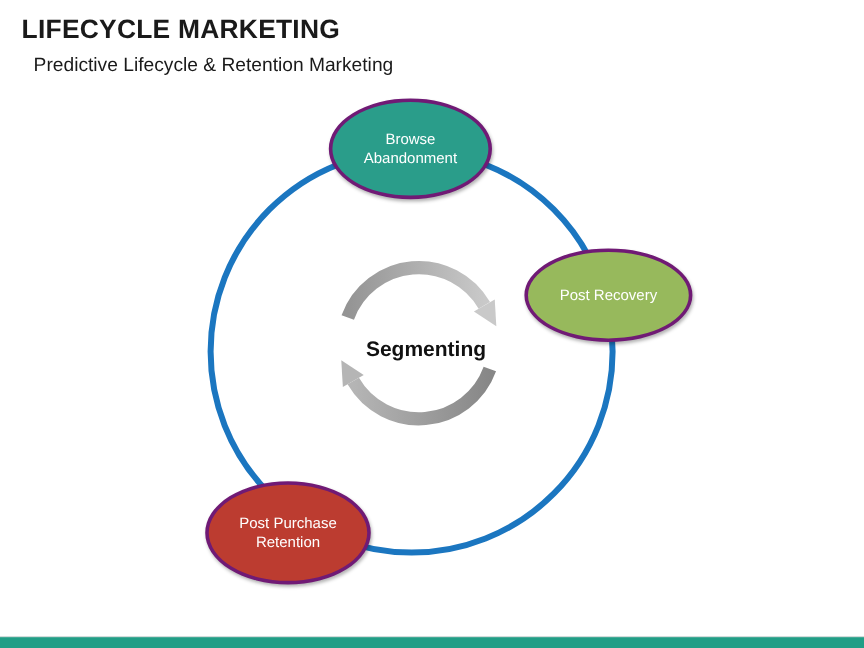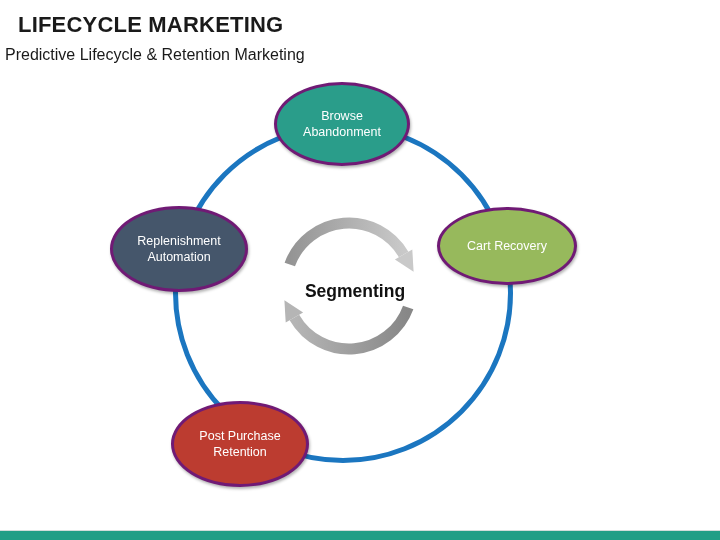--- a/index.html
+++ b/index.html
@@ -21,21 +21,21 @@
     position: absolute;
     left: 18px;
     top: 12px;
     font-size: 22px;
     font-weight: bold;
     color: #1a1a1a;
     letter-spacing: 0.2px;
   }
   .slide-subtitle {
     position: absolute;
-    left: 5px;
+    left: 28px;
     top: 46px;
     font-size: 16px;
     font-weight: normal;
     color: #1a1a1a;
   }
   .ring {
     position: absolute;
     left: 173px;
     top: 123px;
     width: 340px;
@@ -121,27 +121,24 @@
     <polygon points="22.4,92.2 23.7,114.5 41.1,104.5" fill="#b5b5b5"></polygon>
   </svg>
 
   <div class="center-label">Segmenting</div>
 
   <div class="node node-browse" style="background: rgb(42, 157, 138);">
     <span class="node-label">Browse Abandonment</span>
   </div>
 
   <div class="node node-cart" style="background: rgb(151, 185, 92);">
-    <span class="node-label">Cart Recovery</span>
+    <span class="node-label">Post Recovery</span>
   </div>
 
 
   <div class="node node-post" style="background: rgb(188, 60, 48);">
     <span class="node-label">Post Purchase Retention</span>
   </div>
 
-  <div class="node node-replenish" style="background: rgb(69, 86, 107);">
-    <span class="node-label">Replenishment Automation</span>
-  </div>
 
   <div class="footer-bar" style="background: rgb(33, 158, 134);"></div>
 
 </div>
 
 </body></html>

